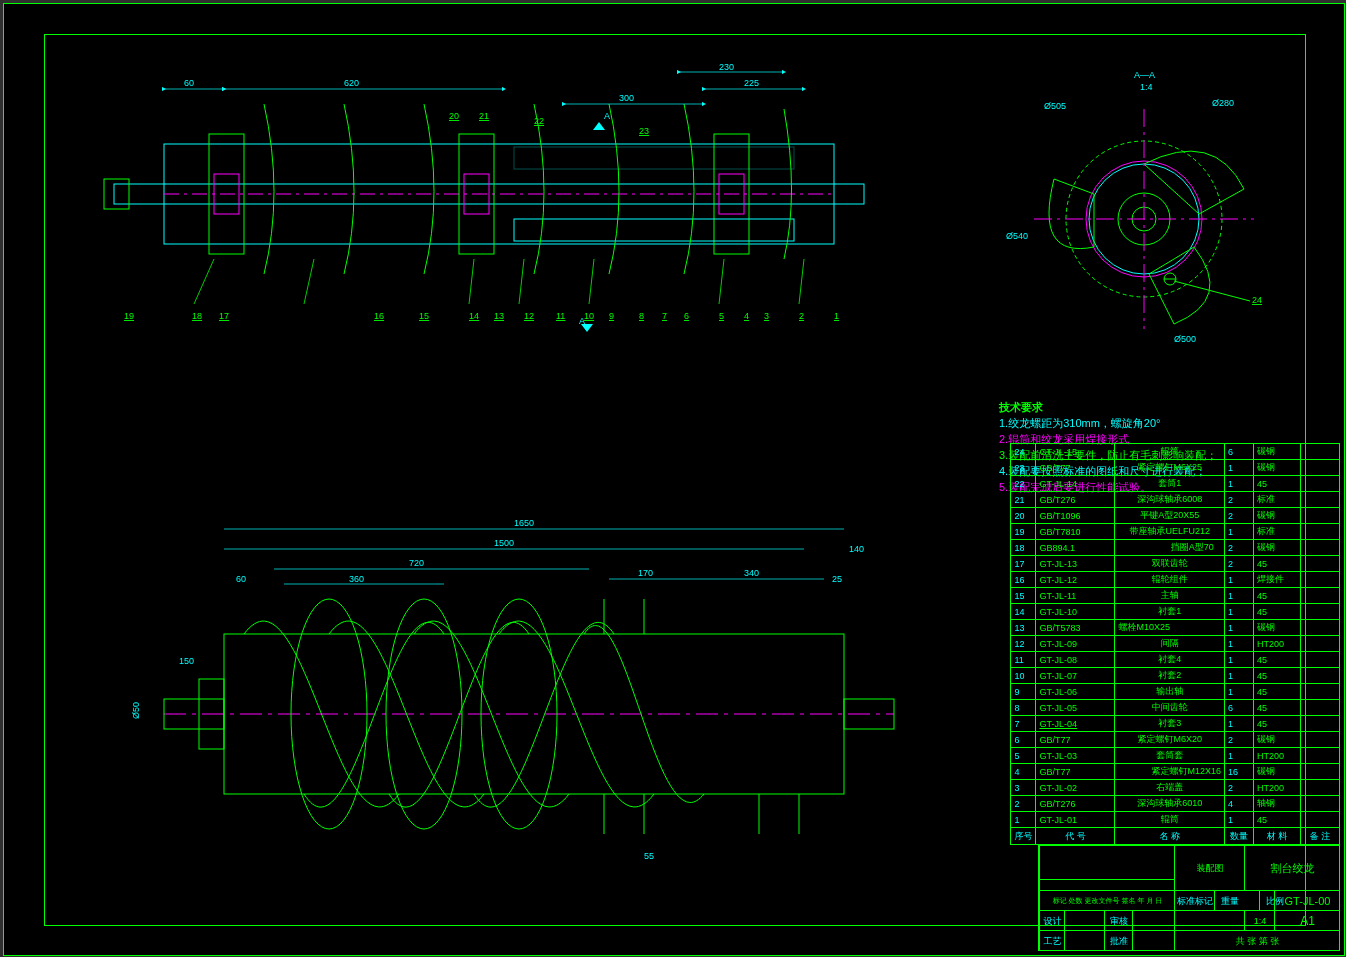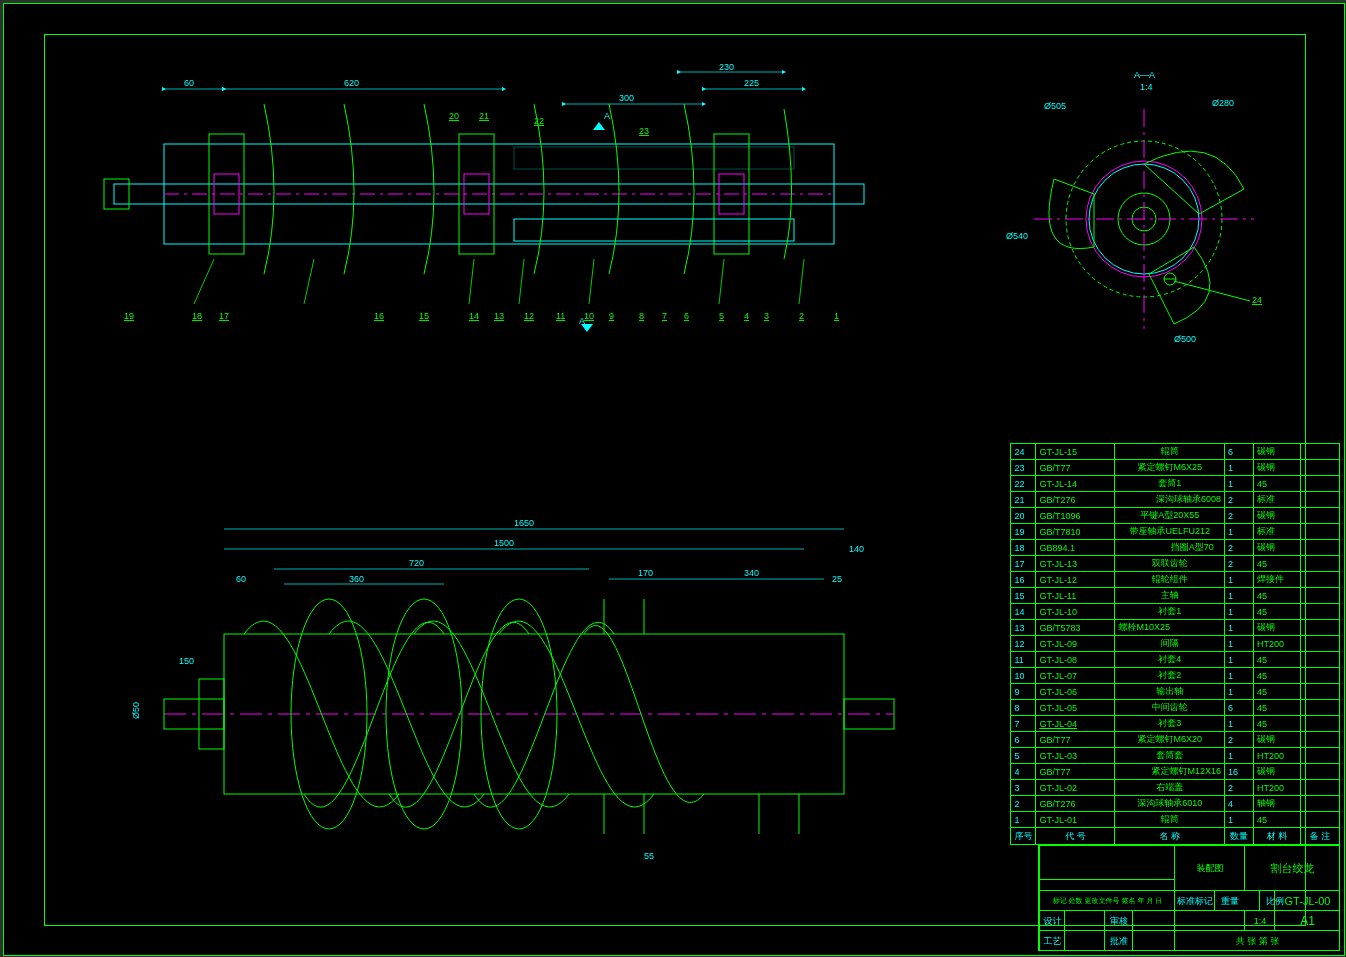--- a/index.html
+++ b/index.html
@@ -197,20 +197,28 @@
     <text x="534" y="72" class="ctxt">170</text>
     <text x="640" y="72" class="ctxt">340</text>
     <text x="745" y="48" class="ctxt">140</text>
     <text x="728" y="78" class="ctxt">25</text>
     <text x="132" y="78" class="ctxt">60</text>
     <text x="540" y="355" class="ctxt">55</text>
     <text x="75" y="160" class="ctxt">150</text>
     <text x="35" y="215" class="ctxt" transform="rotate(-90 35 215)">Ø50</text>
   </svg>
 
+  <div class="tech">
+    <div style="color:#0f0;font-weight:bold">技术要求</div>
+    <div class="cy">1.绞龙螺距为310mm，螺旋角20°</div>
+    <div class="mg">2.辊筒和绞龙采用焊接形式</div>
+    <div style="color:#0f0">3.装配前清洗主要件，防止有毛刺影响装配；</div>
+    <div class="cy">4.装配要按照标准的图纸和尺寸进行装配；</div>
+    <div class="mg">5.装配完成后要进行性能试验。</div>
+  </div>
 
   <table class="bom">
     <tbody id="bom-body">
         <tr>
           <td style="color: rgb(0, 255, 255);">24</td>
           <td style="color: rgb(0, 255, 0);">GT-JL-15</td>
           <td style="color: rgb(0, 255, 0); text-align: center;">辊筒</td>
           <td style="color: rgb(0, 255, 255);">6</td>
           <td style="color: rgb(0, 255, 0);">碳钢</td>
           <td></td>
@@ -227,21 +235,21 @@
           <td style="color: rgb(0, 255, 255);">22</td>
           <td style="color: rgb(0, 255, 0);">GT-JL-14</td>
           <td style="color: rgb(0, 255, 0); text-align: center;">套筒1</td>
           <td style="color: rgb(0, 255, 255);">1</td>
           <td style="color: rgb(0, 255, 0);">45</td>
           <td></td>
         </tr>
         <tr>
           <td style="color: rgb(0, 255, 255);">21</td>
           <td style="color: rgb(0, 255, 0);">GB/T276</td>
-          <td style="color: rgb(0, 255, 0); text-align: right;">深沟球轴承6008</td>
+          <td style="color: rgb(0, 255, 0); text-align: center;">深沟球轴承6008</td>
           <td style="color: rgb(0, 255, 255);">2</td>
           <td style="color: rgb(0, 255, 0);">标准</td>
           <td></td>
         </tr>
         <tr>
           <td style="color: rgb(0, 255, 255);">20</td>
           <td style="color: rgb(0, 255, 0);">GB/T1096</td>
           <td style="color: rgb(0, 255, 0); text-align: center;">平键A型20X55</td>
           <td style="color: rgb(0, 255, 255);">2</td>
           <td style="color: rgb(0, 255, 0);">碳钢</td>

